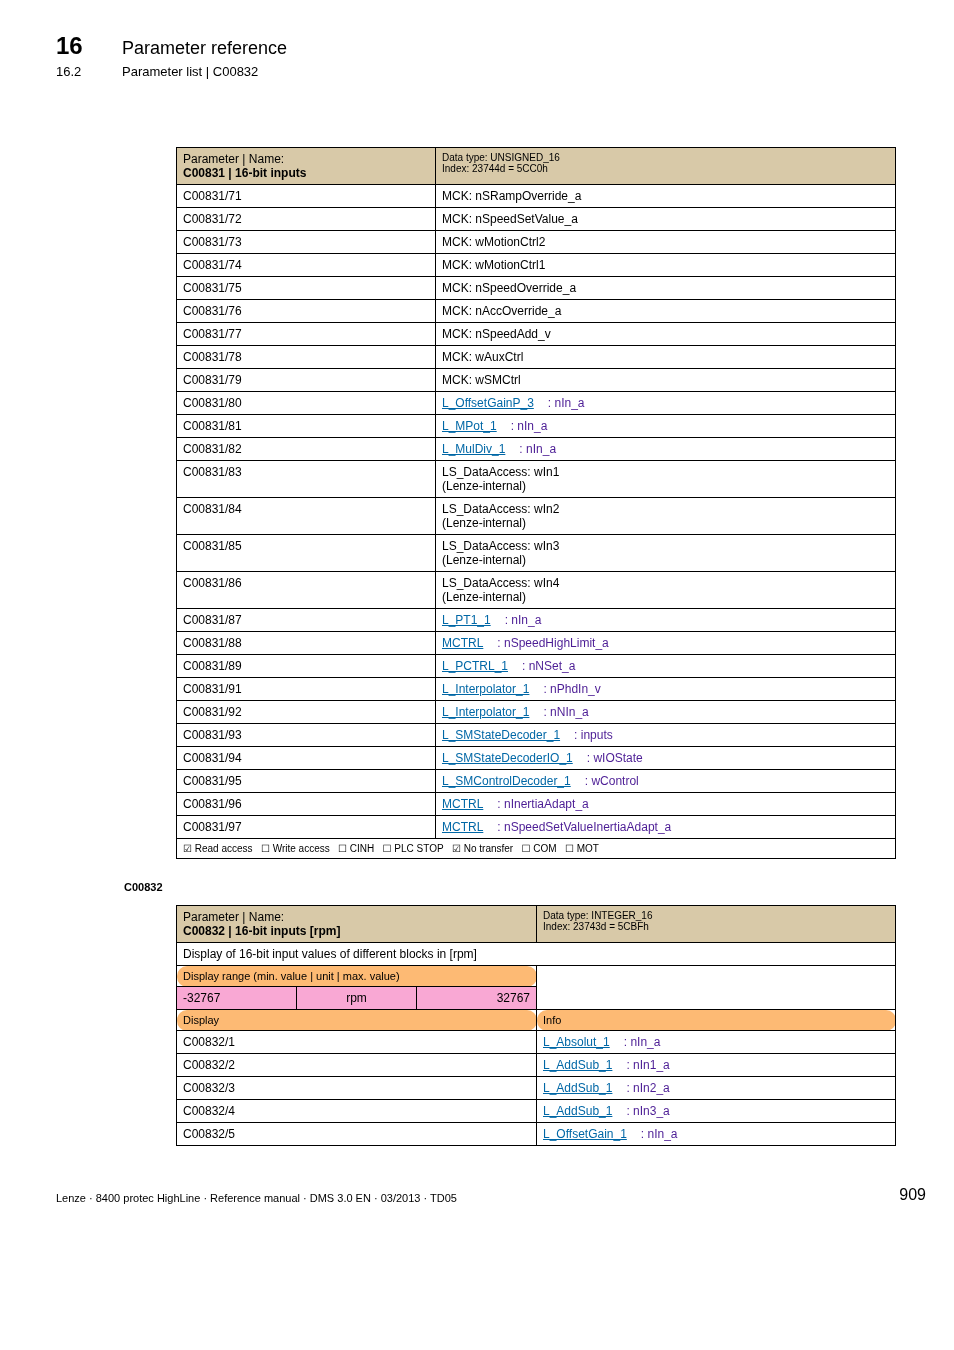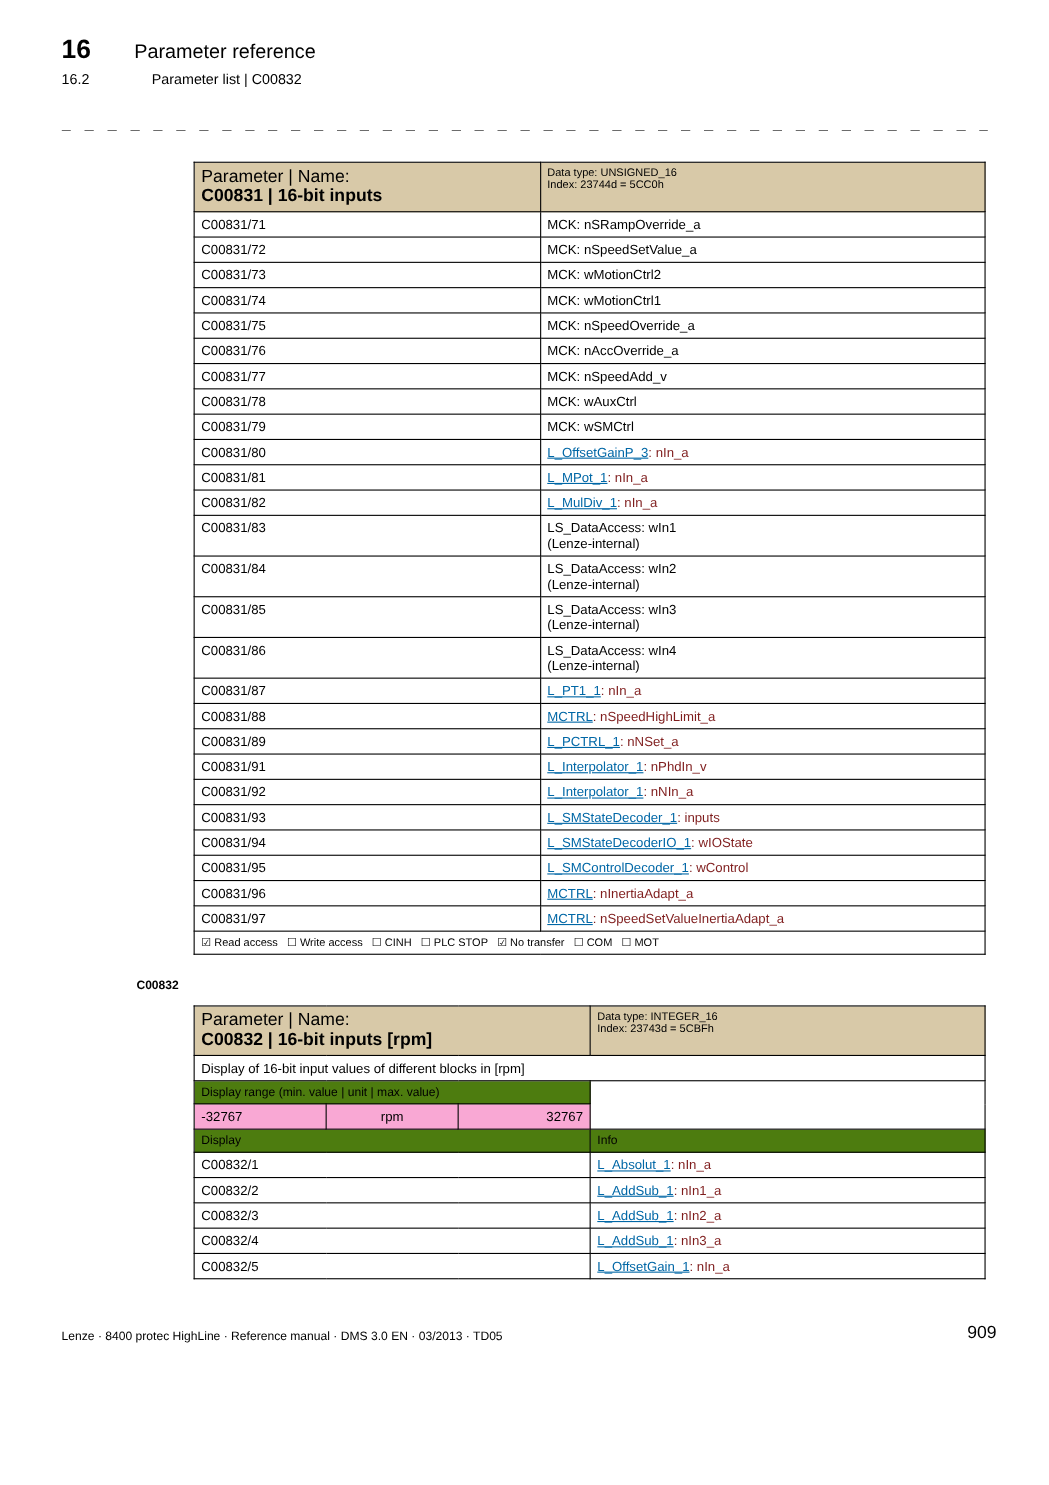--- a/index.html
+++ b/index.html
@@ -24,21 +24,21 @@
     font-weight: 700;
     min-width: 38px;
   }
   .chapter-title {
     font-size: 18px;
     font-weight: 400;
   }
   .sub-row {
     display: flex;
     align-items: baseline;
-    gap: 44px;
+    gap: 28px;
     margin-top: 4px;
   }
   .sub-num {
     font-size: 13px;
     min-width: 38px;
   }
   .sub-title {
     font-size: 13px;
   }
   .dash-sep {
@@ -62,60 +62,62 @@
     border: 1px solid #000;
     padding: 4px 6px;
     vertical-align: top;
     text-align: left;
     font-weight: normal;
   }
   .hdr {
     background: #d8c9a8;
   }
   .hdr-left {
-    font-size: 16px;
+    font-size: 12px;
   }
   .hdr-right {
     font-size: 10px;
     text-align: right;
   }
   .pname {
     font-weight: bold;
   }
   a.lnk {
     color: #0067a6;
     text-decoration: underline;
   }
   .blk {
-    color: #7f1d1d;
+    color: #4c1d95;
+    padding-left: 14px;
   }
   .access-row td {
     font-size: 10px;
   }
   .check {
     font-family: Arial, sans-serif;
   }
   .section-label {
     font-size: 11px;
     font-weight: bold;
     margin: 22px 0 12px 68px;
   }
   .subhdr {
-    background: #4d7c0f;
+    background: #fdba74;
     font-weight: bold;
     font-size: 11px;
+    border-radius: 10px;
   }
   .range-row td {
     background: #f9a8d4;
   }
   .footer {
     display: flex;
     justify-content: space-between;
     align-items: flex-end;
-    padding: 0 48px 20px 56px;
+    padding: 0 28px 20px 56px;
     font-size: 11px;
   }
   .pagenum {
     font-size: 16px;
   }
 </style>
 </head>
 <body>
 
 <div class="page">

